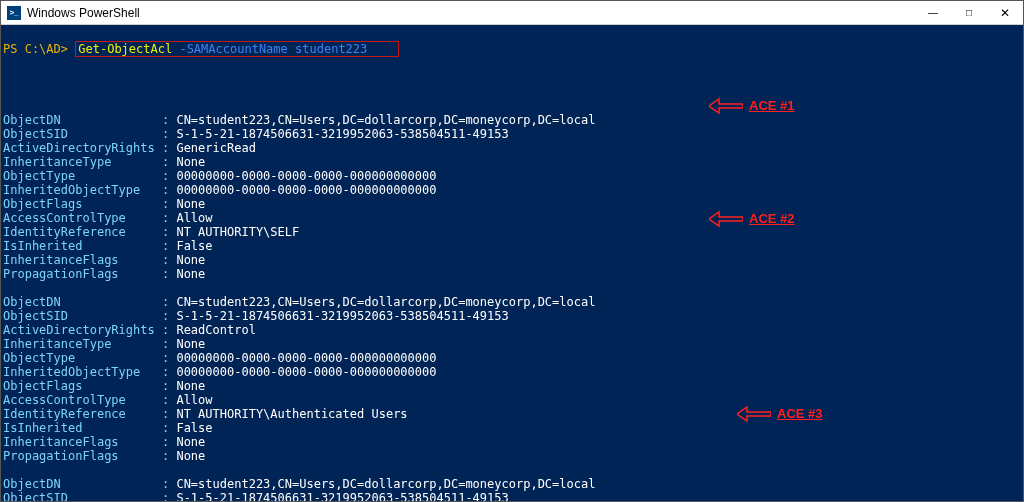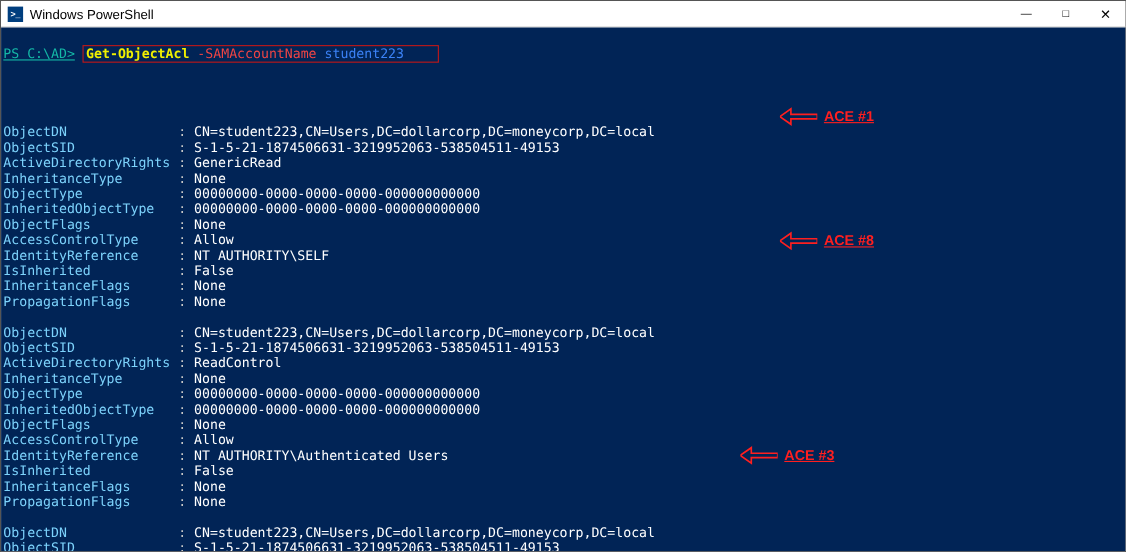--- a/index.html
+++ b/index.html
@@ -64,23 +64,23 @@
     color: #dcdcdc;
     padding: 2px 2px;
     line-height: 14px;
     white-space: pre;
     font-family: Consolas, "Lucida Console", monospace;
     font-size: 12px;
     position: relative;
     overflow: hidden;
   }
   .prompt-line { color: #cccccc; }
-  .prompt { color: #14b8a6; text-decoration: underline; }
-  .cmd-yellow { color: #f0f000; font-weight: bold; }
-  .cmd-grey { color: #ef4444; }
+  .prompt { color: #eab308; }
+  .cmd-yellow { color: #f0f000; }
+  .cmd-grey { color: #3b82f6; }
   .cmd-white { color: #3b82f6; margin-top: 43px; }
   .cmd-box {
     display: inline-block;
     border: 1px solid #c41818;
     padding: 0 2px;
     line-height: 14px;
   }
   .ace-row { display: block; }
   .ace-key { color: #7dd3fc; display: inline-block; }
   .ace-sep { color: #c7c7c7; }
@@ -123,22 +123,22 @@
     <div class="annot" style="top:72px; left:708px;">
       <svg class="arrow-svg" viewBox="0 0 34 18">
         <path d="M34 7 L10 7 L10 2 L0 9 L10 16 L10 11 L34 11 Z" fill="none" stroke="#ff1f1f" stroke-width="1.5"></path>
       </svg>
       <span>ACE #1</span>
     </div>
     <div class="annot" style="top:185px; left:708px;">
       <svg class="arrow-svg" viewBox="0 0 34 18">
         <path d="M34 7 L10 7 L10 2 L0 9 L10 16 L10 11 L34 11 Z" fill="none" stroke="#ff1f1f" stroke-width="1.5"></path>
       </svg>
-      <span>ACE #8</span>
+      <span>ACE #2</span>
     </div>
-    <div class="annot" style="top:380px; left:672px;">
+    <div class="annot" style="top:380px; left:736px;">
       <svg class="arrow-svg" viewBox="0 0 34 18">
         <path d="M34 7 L10 7 L10 2 L0 9 L10 16 L10 11 L34 11 Z" fill="none" stroke="#ff1f1f" stroke-width="1.5"></path>
       </svg>
       <span>ACE #3</span>
     </div>
   </div>
 </div>
 
 </body></html>

